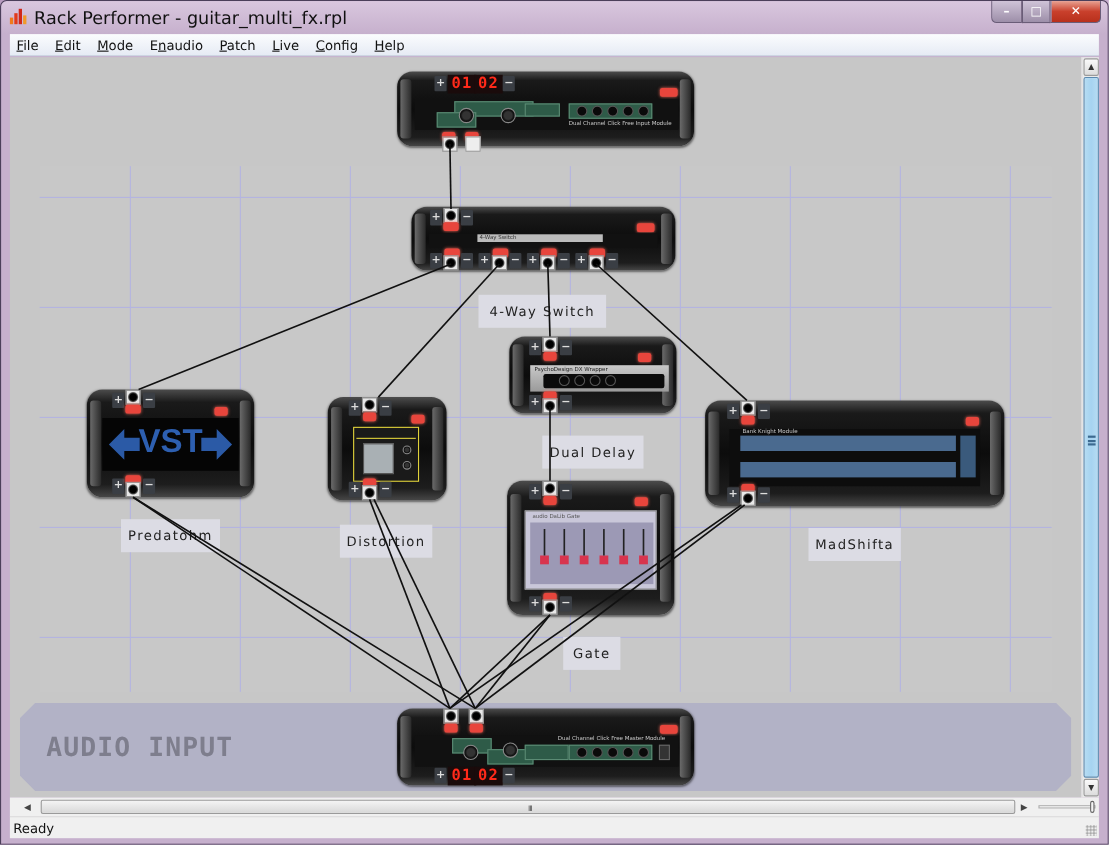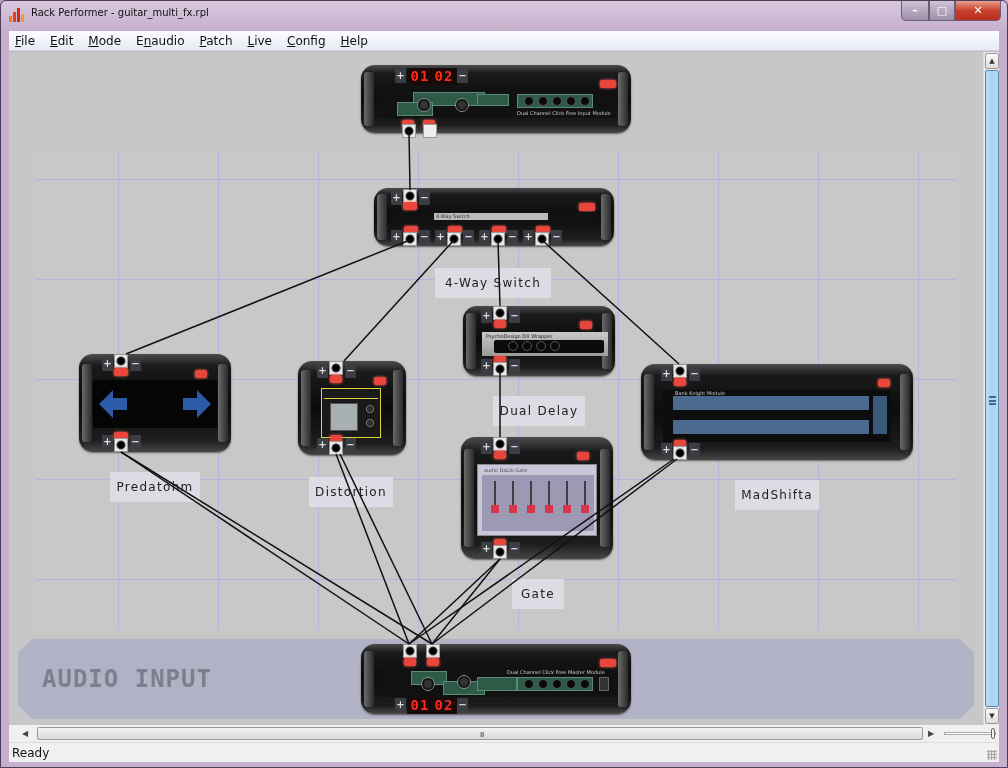--- a/index.html
+++ b/index.html
@@ -10,21 +10,21 @@
     position: relative;
   }
   .window {
     position: absolute; left: 0; top: 0; width: 1008px; height: 768px;
     border: 1px solid #4b3f5a; border-radius: 6px 6px 0 0;
     background: linear-gradient(180deg, #d9c7de 0%, #c6b0cd 30px);
   }
   .titlebar { position: absolute; left: 0; top: 0; width: 100%; height: 29px; }
   .app-icon { position: absolute; left: 8px; top: 7px; width: 16px; height: 14px; }
   .app-icon span { position: absolute; bottom: 0; width: 3px; }
-  .title-text { position: absolute; left: 30px; top: 6px; font-family: "DejaVu Sans", sans-serif; font-size: 10px; color: #111; }
+  .title-text { position: absolute; left: 30px; top: 6px; font-family: "DejaVu Sans", sans-serif; font-size: 16px; color: #111; }
   .win-btns { position: absolute; right: 6px; top: 0; height: 20px; display: flex; }
   .win-btn { height: 20px; border: 1px solid #6a5d78; border-top: none; display: flex; align-items: center; justify-content: center; color: #fff; font-size: 11px; font-weight: bold; background: linear-gradient(#cfc3d7, #9d8fa9); }
   .win-btn.min { width: 28px; border-radius: 0 0 0 5px; }
   .win-btn.max { width: 26px; }
   .win-btn.close { width: 46px; border-radius: 0 0 5px 0; background: linear-gradient(#e8a090, #c9402c 50%, #b8301c); }
   .menubar { position: absolute; left: 8px; top: 30px; width: 990px; height: 20px; background: linear-gradient(#fbfcfe, #e6ebf4); border-bottom: 1px solid #cdd5e2; display: flex; align-items: center; padding-left: 4px; }
   .menu-item { font-family: "DejaVu Sans", sans-serif; font-size: 12px; color: #111; margin-right: 11px; padding: 0 2px; }
   .menu-item u { text-decoration: underline; }
   .canvas { position: absolute; left: 8px; top: 51px; width: 974px; height: 673px; background: #c7c7c7; overflow: hidden; }
   .vscroll { position: absolute; left: 982px; top: 51px; width: 16px; height: 673px; background: #eaeaea; border-left: 1px solid #ddd; }
@@ -188,20 +188,21 @@
       <div class="pm" style="left:23px;top:3px;">+</div>
       <div class="port" style="left:35px;top:0px;"></div>
       <div class="led" style="left:35px;top:14px;width:14px;"></div>
       <div class="pm" style="left:51px;top:3px;">−</div>
       <div class="led" style="left:116px;top:16px;width:12px;"></div>
       <div class="panel" style="left:14px;top:26px;width:124px;height:48px;background:#050505;">
         <svg width="124" height="48">
           <polygon points="6,24 20,10 20,18 34,18 34,30 20,30 20,38" fill="#2b5aa6"></polygon>
           <polygon points="118,24 104,10 104,18 90,18 90,30 104,30 104,38" fill="#2b5aa6"></polygon>
         </svg>
+        <div style="position:absolute;left:0;top:5px;width:124px;text-align:center;font-family:'Liberation Sans',sans-serif;font-weight:bold;font-size:30px;color:#2d5fb0;line-height:34px;">VST</div>
       </div>
       <div class="pm" style="left:23px;top:81px;">+</div>
       <div class="led" style="left:35px;top:78px;width:14px;"></div>
       <div class="port" style="left:35px;top:84px;"></div>
       <div class="pm" style="left:51px;top:81px;">−</div>
     </div>
     <div class="label-box" style="left:101px;top:420px;width:90px;">Predatohm</div>
 
     <div class="module" style="left:289px;top:309px;width:108px;height:94px;">
       <div class="side l"></div>

